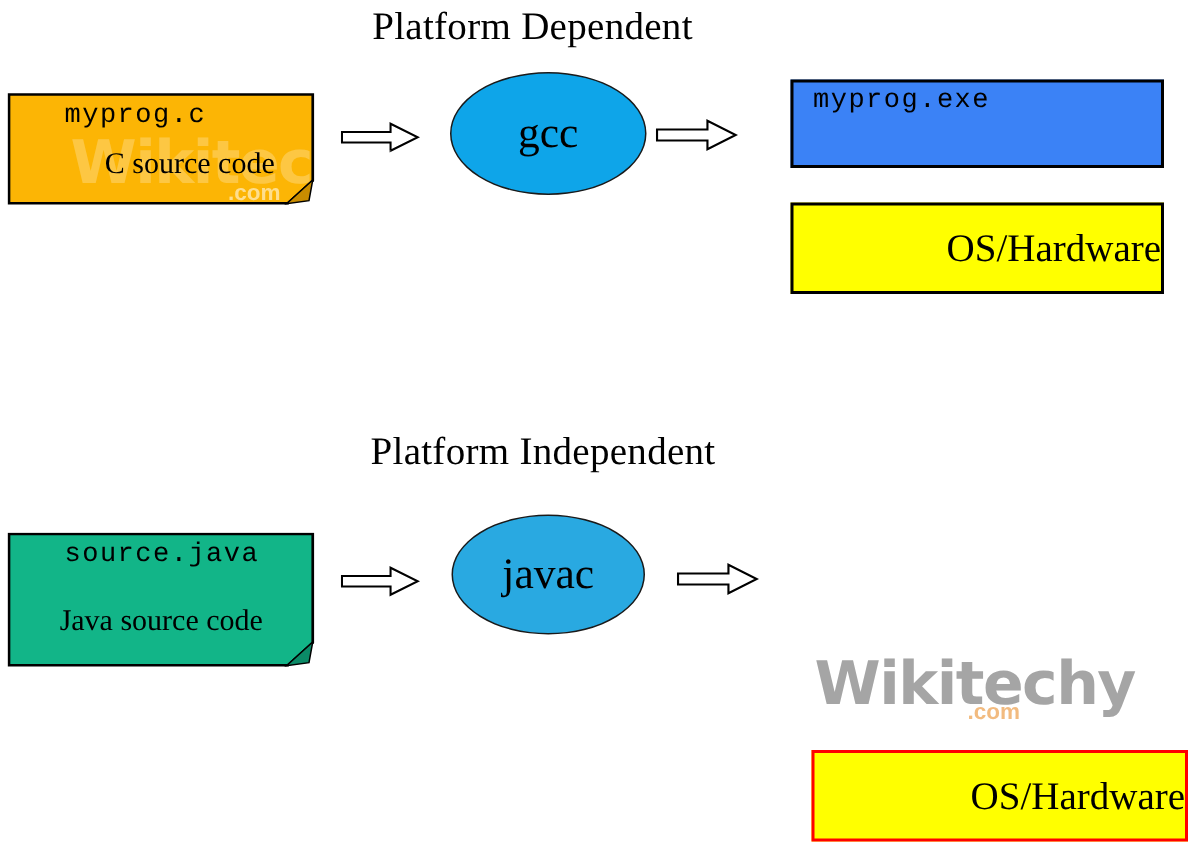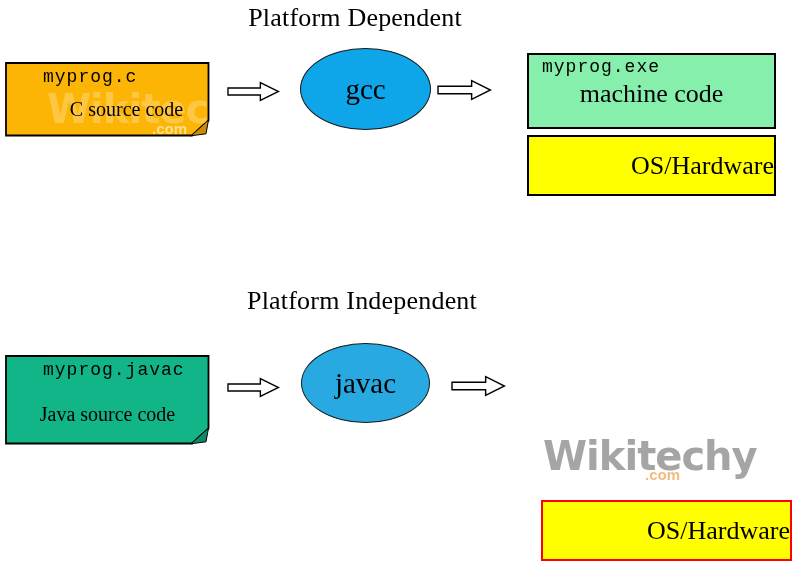--- a/index.html
+++ b/index.html
@@ -86,37 +86,36 @@
   <div class="ellipse" style="left: 300px; top: 48px; width: 129px; height: 80px; background-color: #0ea5e9;">
     <span>gcc</span>
   </div>
 
   <div class="arrow" style="left:437px;top:79px;width:55px;height:22px;">
     <svg viewBox="0 0 54 21" preserveAspectRatio="none">
       <polygon points="1,7 34,7 34,1.5 52.5,10.5 34,19.5 34,14 1,14" fill="#ffffff" stroke="#000000" stroke-width="1.4"></polygon>
     </svg>
   </div>
 
-  <div class="outbox" style="left: 527px; top: 53px; width: 249px; height: 76px; background-color: #86efac; border-color: rgb(0, 0, 0);">
+  <div class="outbox" style="left: 527px; top: 53px; width: 249px; height: 59px; background-color: #3b82f6; border-color: rgb(0, 0, 0);">
     <div class="outbox-filename">myprog.exe</div>
-    <div class="outbox-label">machine code</div>
   </div>
 
   <div class="outbox centered" style="left: 527px; top: 135px; width: 249px; height: 61px; background-color: rgb(255, 255, 0); border-color: rgb(0, 0, 0);">
     <div class="outbox-label">OS/Hardware</div>
   </div>
 
   <div class="abs section-title" style="left:152px;top:286px;width:420px;">Platform Independent</div>
 
   <div class="note" style="left:5px;top:355px;width:205px;height:90px;">
     <svg width="205" height="90" viewBox="0 0 205 90">
       <path d="M1,1 H203.5 V73.5 L187,88.5 H1 Z" stroke="#000000" stroke-width="1.8" fill="#12B588"></path>
       <path d="M186,88.8 L203.5,73 L201,86.8 Z" stroke="#000000" stroke-width="1" fill="#0B8A67"></path>
     </svg>
-    <div class="note-filename">myprog.javac</div>
+    <div class="note-filename">source.java</div>
     <div class="note-label" style="top:48px;">Java source code</div>
   </div>
 
   <div class="arrow" style="left:227px;top:377px;width:53px;height:21px;">
     <svg viewBox="0 0 54 21" preserveAspectRatio="none">
       <polygon points="1,7 34,7 34,1.5 52.5,10.5 34,19.5 34,14 1,14" fill="#ffffff" stroke="#000000" stroke-width="1.4"></polygon>
     </svg>
   </div>
 
   <div class="ellipse" style="left: 301px; top: 343px; width: 127px; height: 78px; background-color: rgb(41, 169, 225);">

